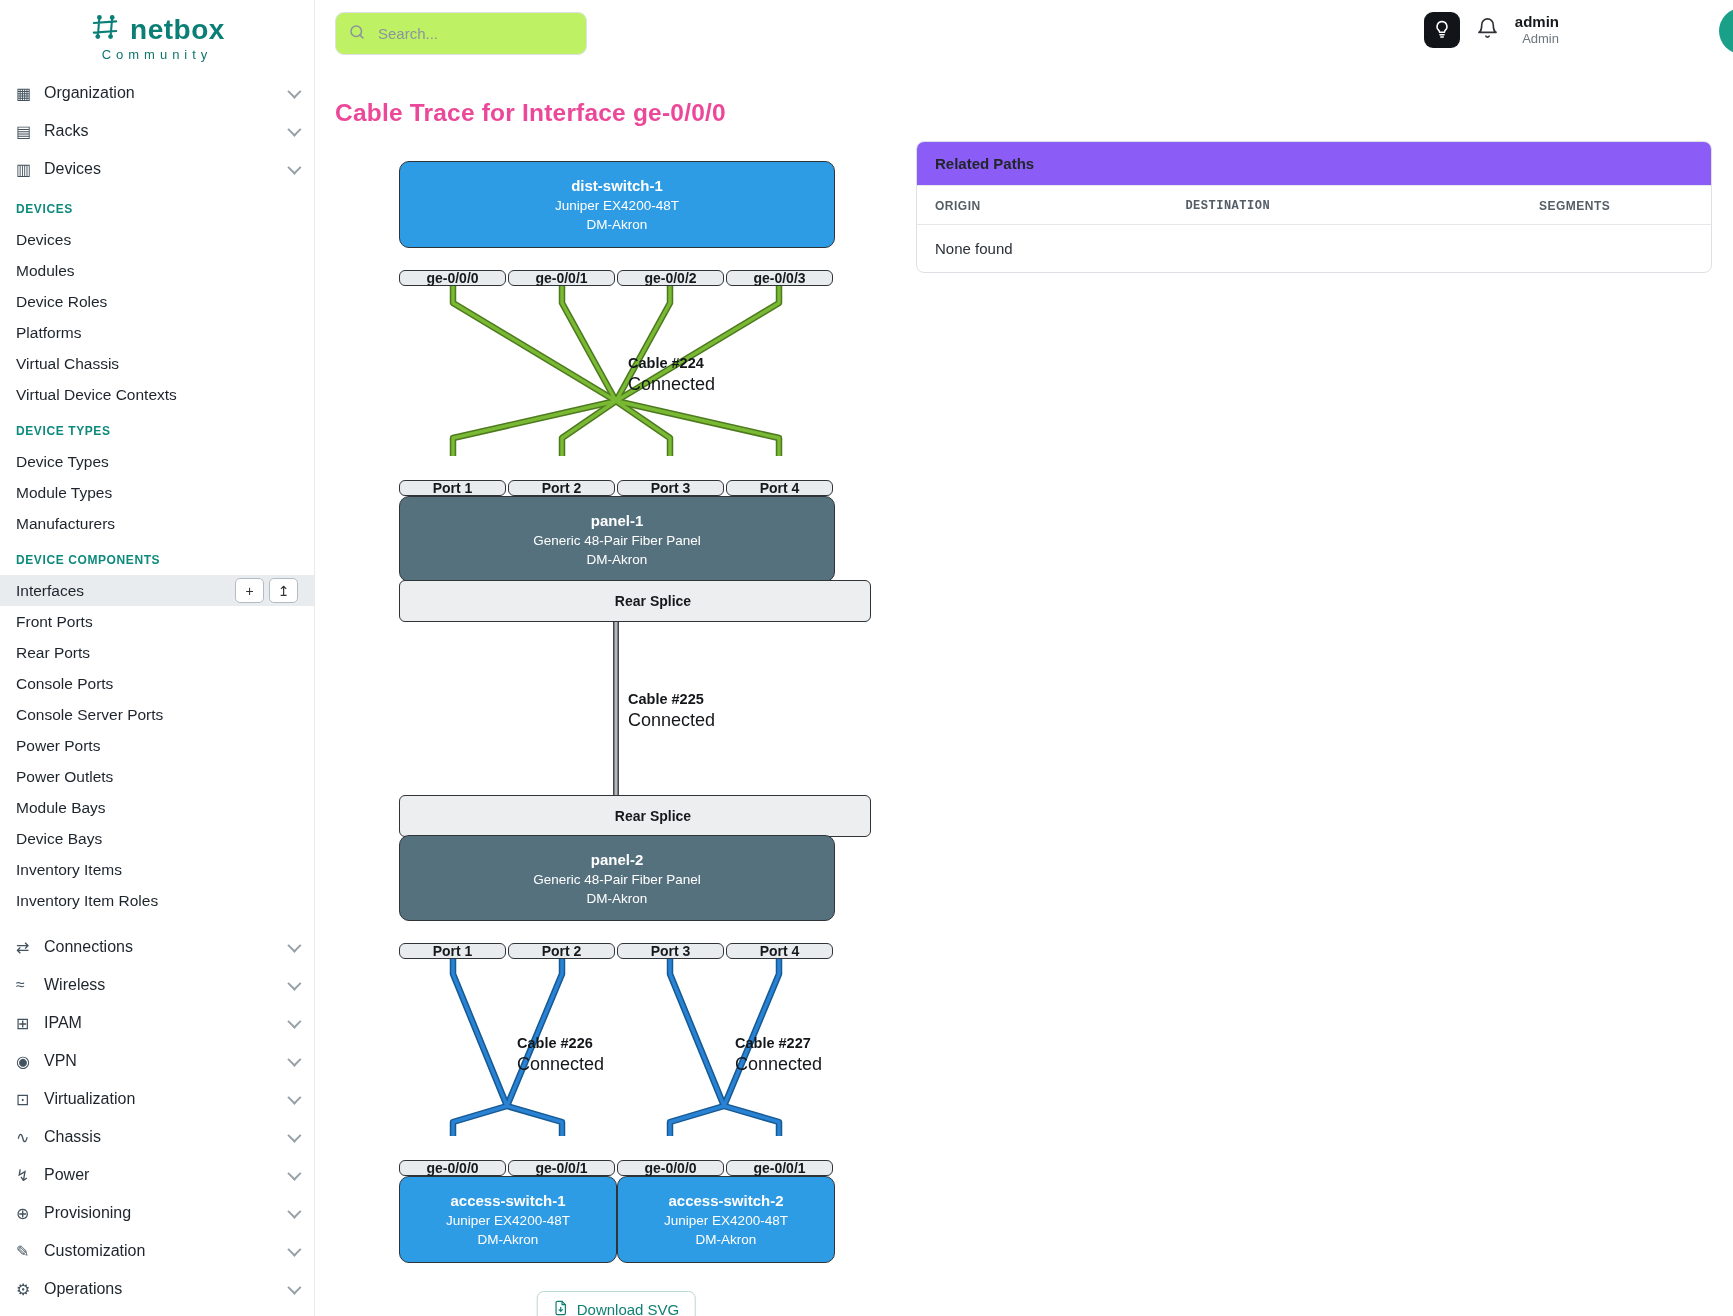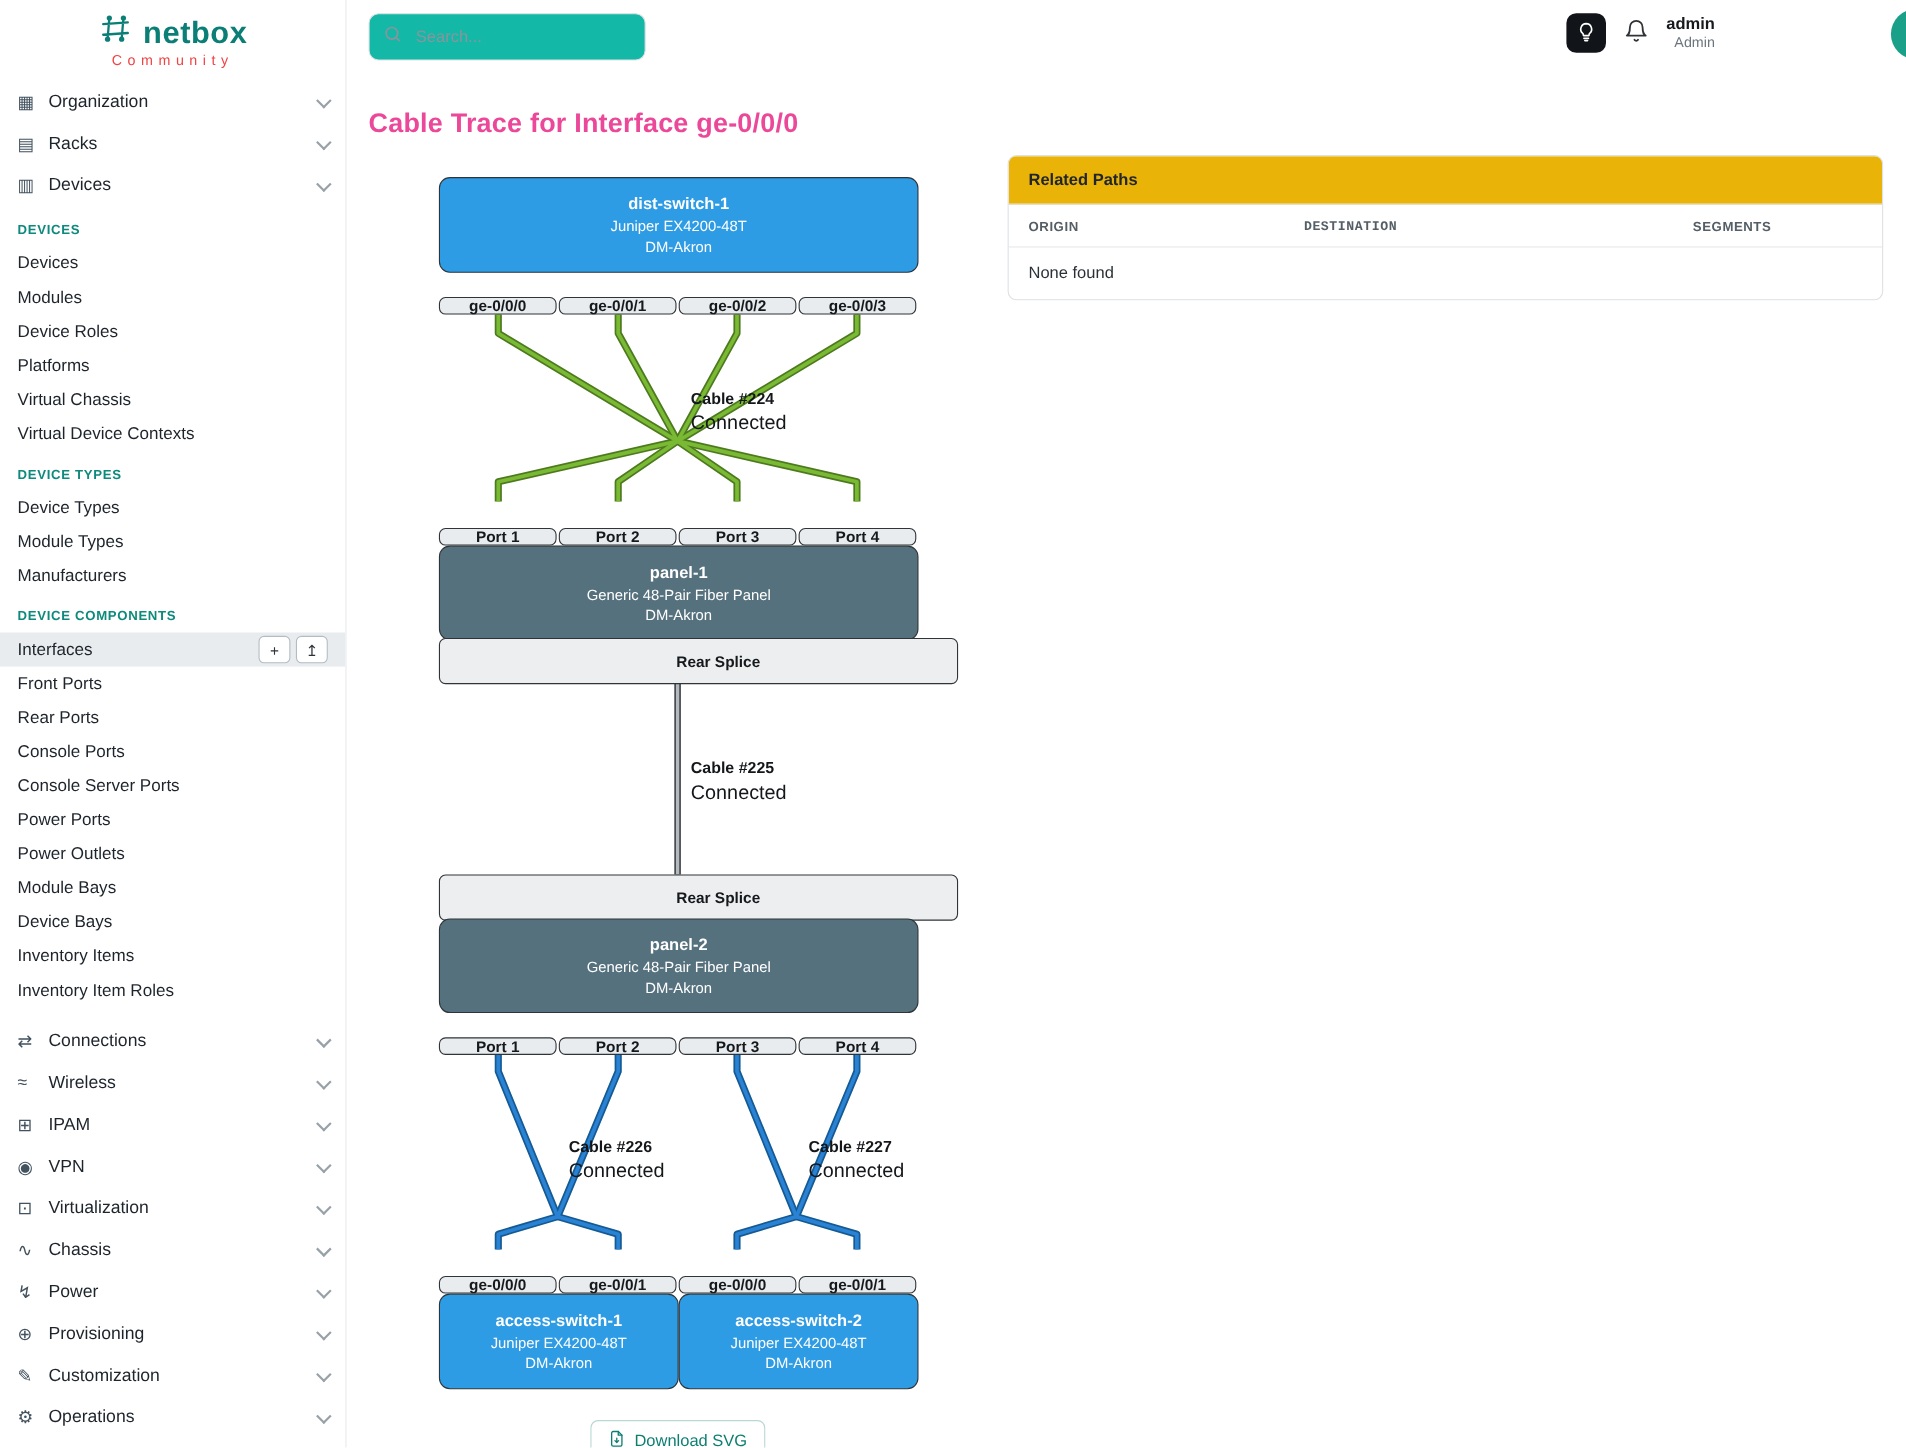--- a/index.html
+++ b/index.html
@@ -4,36 +4,36 @@
 <style>
   html,body{margin:0;padding:0;}
   body{width:1733px;height:1316px;overflow:hidden;position:relative;display:flex;
        background:#fff;color:#16191d;font-family:"Liberation Sans",sans-serif;}
 
   
   .sidebar{width:314px;min-width:314px;height:1316px;background:#fff;border-right:1px solid #e7eaec;padding-top:10px;overflow:hidden;}
   .logo{display:flex;flex-direction:column;align-items:center;cursor:pointer;}
   .logo-row{display:flex;align-items:flex-end;gap:9px;height:36px;}
   .logo-text{color:var(--brand-teal,#0b7f76);font-size:28px;font-weight:700;letter-spacing:.5px;}
-  .community{font-size:13px;letter-spacing:5px;color:#ef4444;margin-top:1px;}
+  .community{font-size:13px;letter-spacing:5px;color:#0f766e;margin-top:1px;}
   .nav{margin-top:12px;}
   .nav-group{display:flex;align-items:center;height:38px;padding:0 16px 0 16px;font-size:16px;color:#1d242b;cursor:pointer;}
   .gicon{width:28px;font-size:16px;color:#42525e;flex:none;}
   .chev{margin-left:auto;width:8px;height:8px;border-right:2px solid #98a1a8;border-bottom:2px solid #98a1a8;transform:rotate(45deg) translateY(-2px);}
   .section-label{color:var(--section-teal,#0e8a7d);font-size:12px;font-weight:700;letter-spacing:.6px;padding:14px 16px 8px;}
   .nav-item{display:flex;align-items:center;height:31px;padding:0 16px;font-size:15.5px;color:#1d242b;cursor:pointer;}
   .nav-item.active{background:#e9ecef;}
   .mini-btns{margin-left:auto;display:flex;gap:5px;}
   .mini-btn{width:27px;height:23px;border:1px solid #b4bcc3;border-radius:5px;background:#fff;display:flex;align-items:center;justify-content:center;font-size:14px;line-height:1;color:#2f3337;cursor:pointer;}
   .bottom-groups{margin-top:12px;}
 
   
   .main{flex:1;position:relative;}
   .topbar{display:flex;align-items:flex-start;justify-content:space-between;padding:12px 24px 0 20px;height:53px;}
-  .searchbox{width:226px;height:41px;border:1px solid #dde1e5;border-radius:9px;display:flex;align-items:center;padding:0 12px;gap:10px;background:#14b8a6;}
+  .searchbox{width:226px;height:41px;border:1px solid #dde1e5;border-radius:9px;display:flex;align-items:center;padding:0 12px;gap:10px;background:#bef264;}
   .searchbox input{border:0;outline:0;font-size:15px;color:#495057;width:100%;background:transparent;font-family:"Liberation Sans",sans-serif;}
   .searchbox input::placeholder{color:#8b949c;}
   .top-right{display:flex;align-items:center;gap:16px;margin-right:150px;}
   .bulb-btn{width:36px;height:36px;background:#111418;border:0;border-radius:9px;display:flex;align-items:center;justify-content:center;cursor:pointer;}
   .bell-btn{background:none;border:0;padding:0;cursor:pointer;display:flex;}
   .user-block{text-align:right;line-height:1.25;cursor:pointer;}
   .user-name{font-weight:700;font-size:15px;color:#16191d;}
   .user-role{font-size:13px;color:#6c757d;}
   .avatar{position:absolute;top:8px;right:-32px;width:46px;height:46px;border-radius:50%;background:#1aa089;cursor:pointer;}
 
@@ -64,21 +64,21 @@
         justify-content:center;font-weight:700;font-size:14px;color:#16191c;z-index:1;cursor:pointer;padding-left:36px;}
   .cable-label{position:absolute;z-index:2;color:#14171a;cursor:pointer;}
   .cname{font-weight:700;font-size:14.5px;line-height:21px;}
   .cstatus{font-size:18px;line-height:21px;}
   .dl-btn{position:absolute;top:1130px;left:50%;transform:translateX(-50%);display:flex;align-items:center;gap:8px;
         padding:8px 15px;background:#fff;border:1px solid #b9d8d4;border-radius:7px;color:var(--accent-link,#0c7f72);
         font-size:15px;font-weight:500;cursor:pointer;white-space:nowrap;font-family:"Liberation Sans",sans-serif;}
 
   
   .paths-card{flex:1;margin:14px 21px 0 83px;border:1px solid #dde1e5;border-radius:8px;background:#fff;overflow:hidden;}
-  .card-header{padding:13px 18px;font-size:15px;font-weight:600;color:#21262b;background:#eab308;border-bottom:1px solid #e4e8eb;}
+  .card-header{padding:13px 18px;font-size:15px;font-weight:600;color:#21262b;background:#8b5cf6;border-bottom:1px solid #e4e8eb;}
   .thead{display:flex;border-bottom:1px solid #e4e8eb;}
   .th{font-size:12px;font-weight:700;letter-spacing:.5px;color:#545e66;padding:13px 18px 11px;}
   .col-origin{flex:0 0 27%;}
   .col-dest{flex:0 0 40%;font-family:Liberation Mono, monospace;}
   .col-seg{flex:1;}
   .trow{padding:15px 18px;font-size:15px;color:#2a3036;}
 </style>
 </head>
 <body>
 

